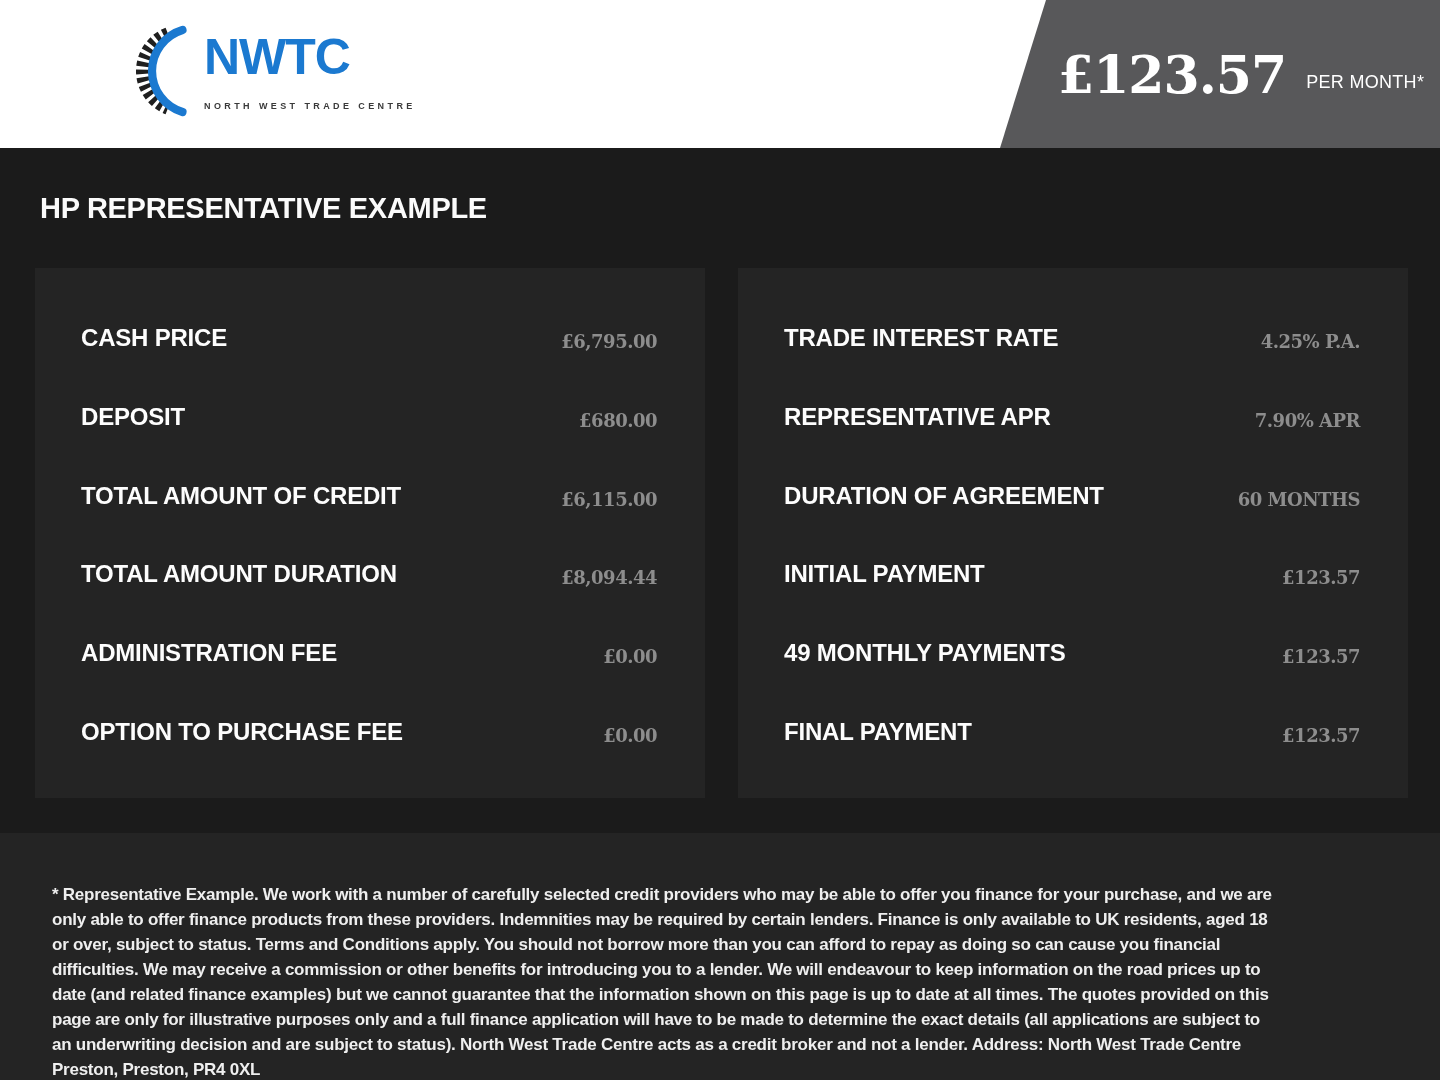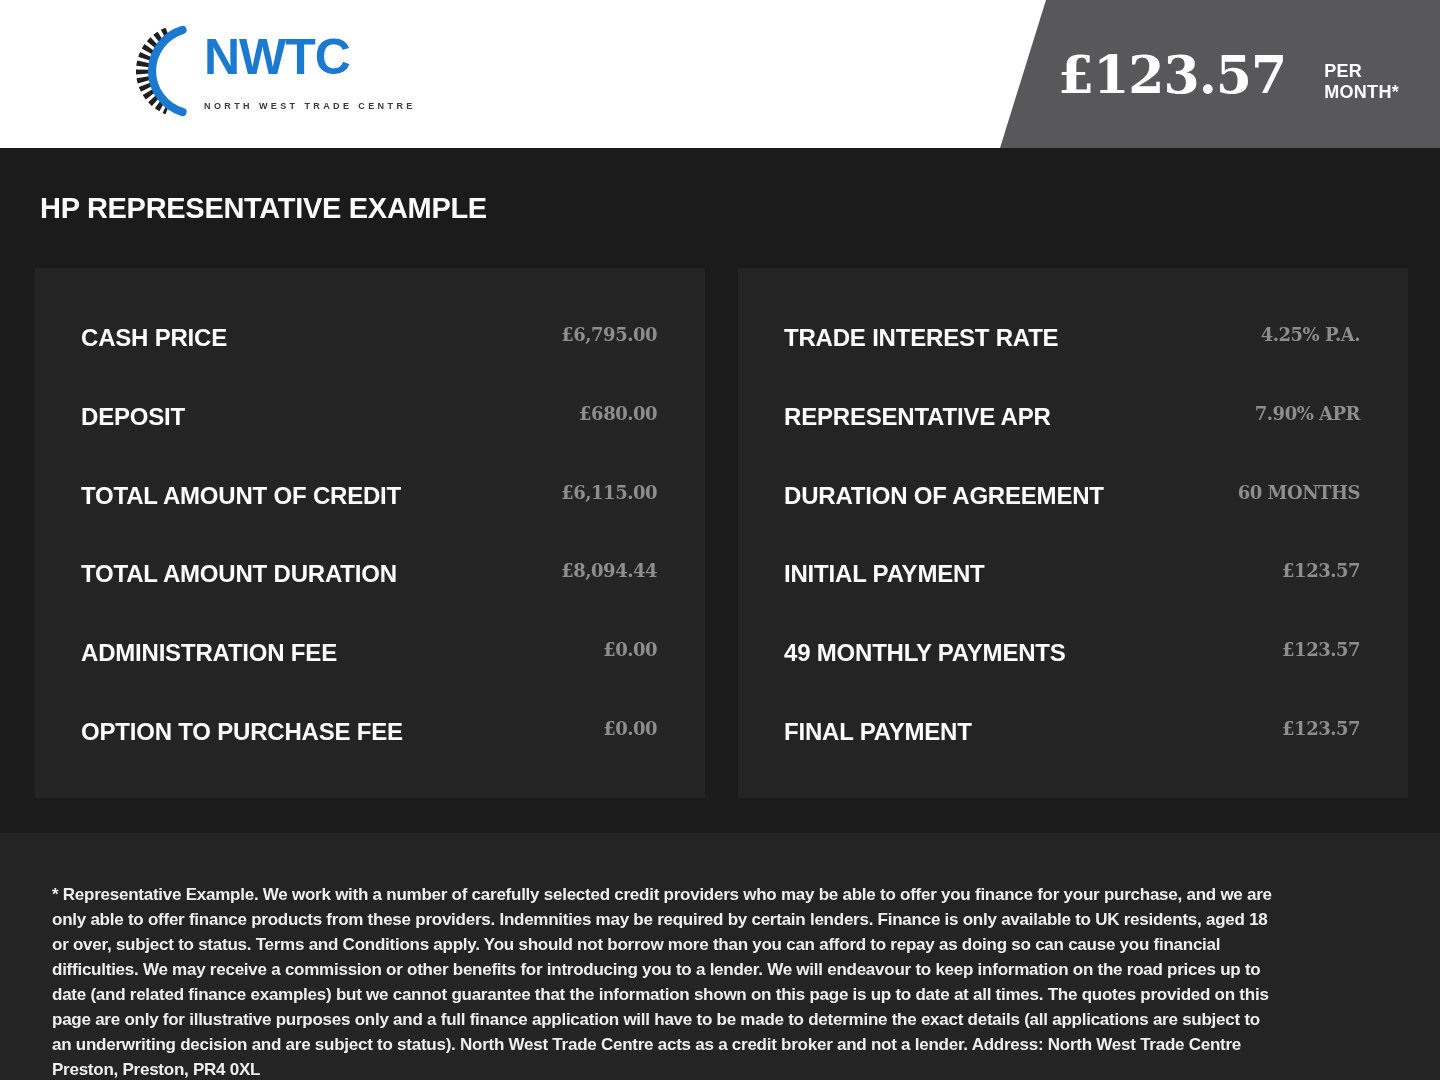--- a/index.html
+++ b/index.html
@@ -40,22 +40,22 @@
     background: #58585a;
     clip-path: polygon(46px 0, 100% 0, 100% 100%, 0 100%);
     display: flex; align-items: center;
   }
   .price-amount {
     font-family: "DejaVu Serif", serif;
     font-size: 52px; font-weight: 700; color: #ffffff;
     margin-left: 58px; letter-spacing: -1px;
   }
   .price-period {
-    font-size: 18px; font-weight: 700; color: #ffffff;
-    margin-left: 38px; margin-top: 16px; letter-spacing: 0.3px;
+    font-size: 18px; font-weight: 400; color: #ffffff;
+    margin-left: 20px; margin-top: 16px; letter-spacing: 0.3px;
   }
 
   
   .section-title {
     position: absolute; left: 40px; top: 192px;
     font-size: 29px; font-weight: 700; color: #fbfbfb;
     letter-spacing: -0.3px;
   }
 
   
@@ -64,21 +64,21 @@
     width: 670px; height: 530px;
     background: #242424;
     box-sizing: border-box;
     padding: 56px 48px 52px 46px;
     display: flex; flex-direction: column;
     justify-content: space-between;
   }
   .panel-left  { left: 35px; }
   .panel-right { left: 738px; }
   .finance-row {
-    display: flex; justify-content: space-between; align-items: flex-start;
+    display: flex; justify-content: space-between; align-items: flex-end;
   }
   .finance-label {
     font-size: 24px; font-weight: 700; color: #fdfdfd;
     letter-spacing: -0.2px; white-space: nowrap;
   }
   .finance-value {
     font-family: "DejaVu Serif", serif;
     font-size: 18px; font-weight: 700; color: #8d8d8d;
     letter-spacing: -0.5px; white-space: nowrap;
   }

